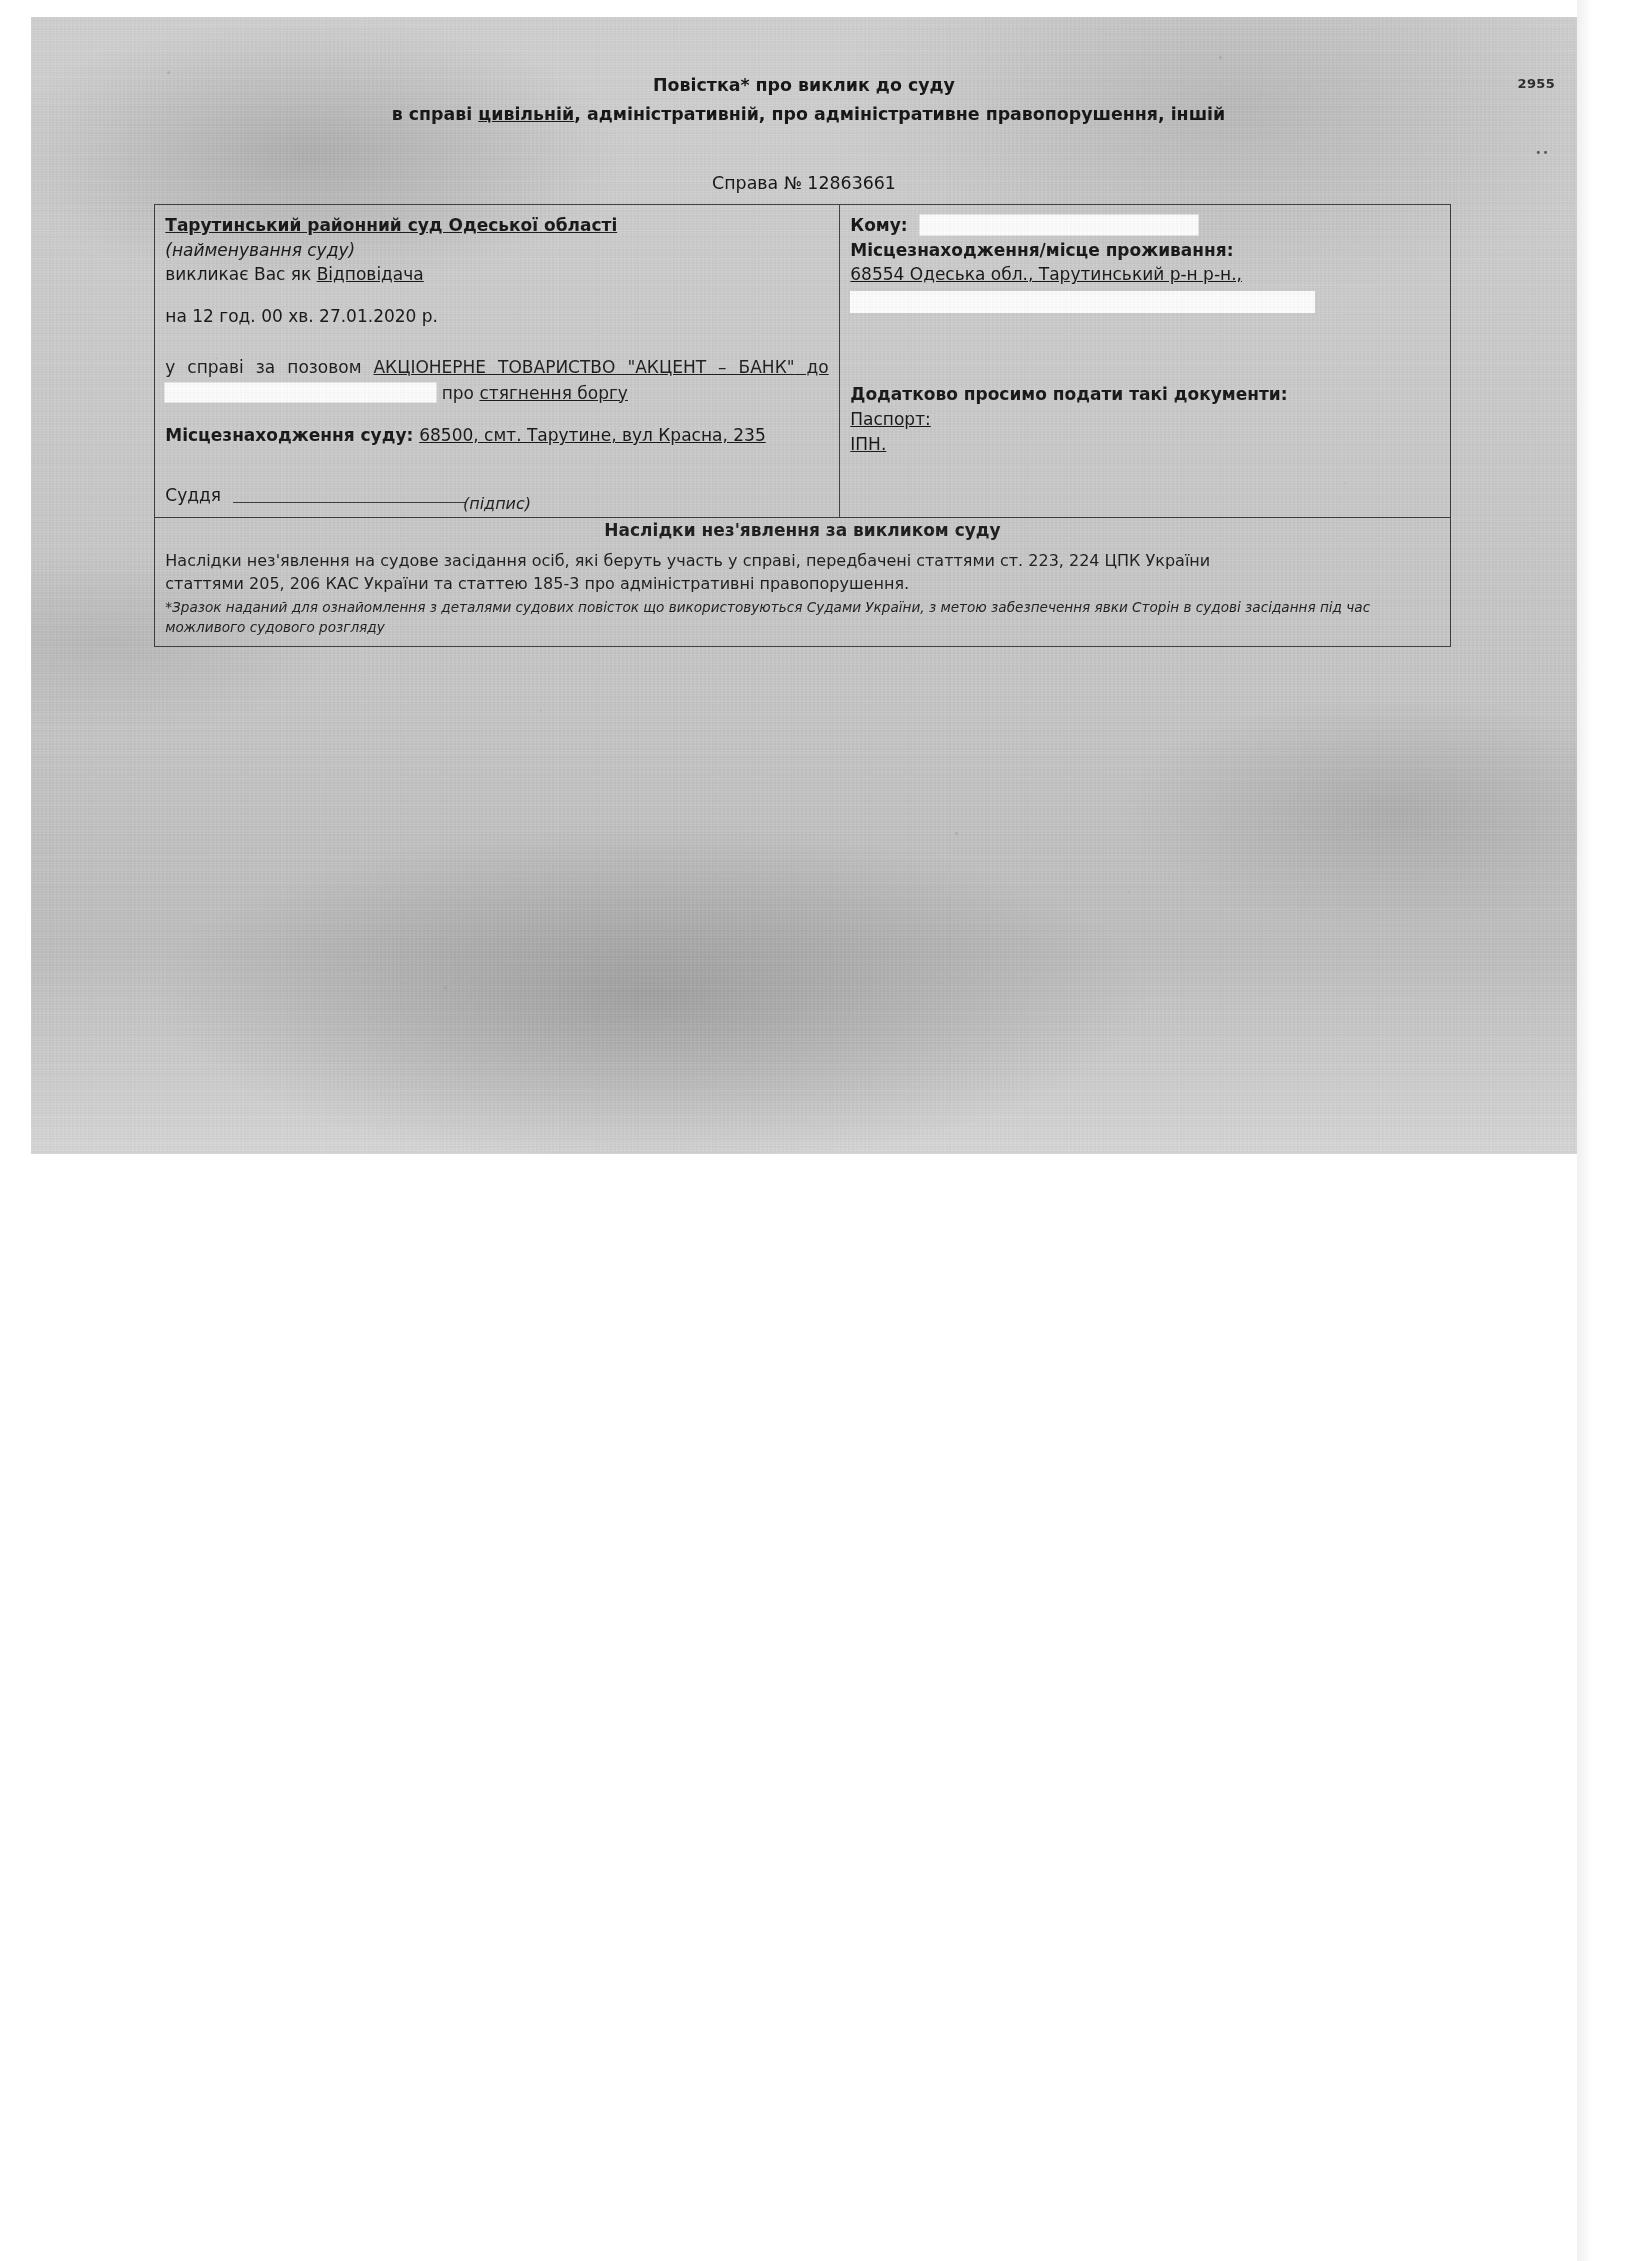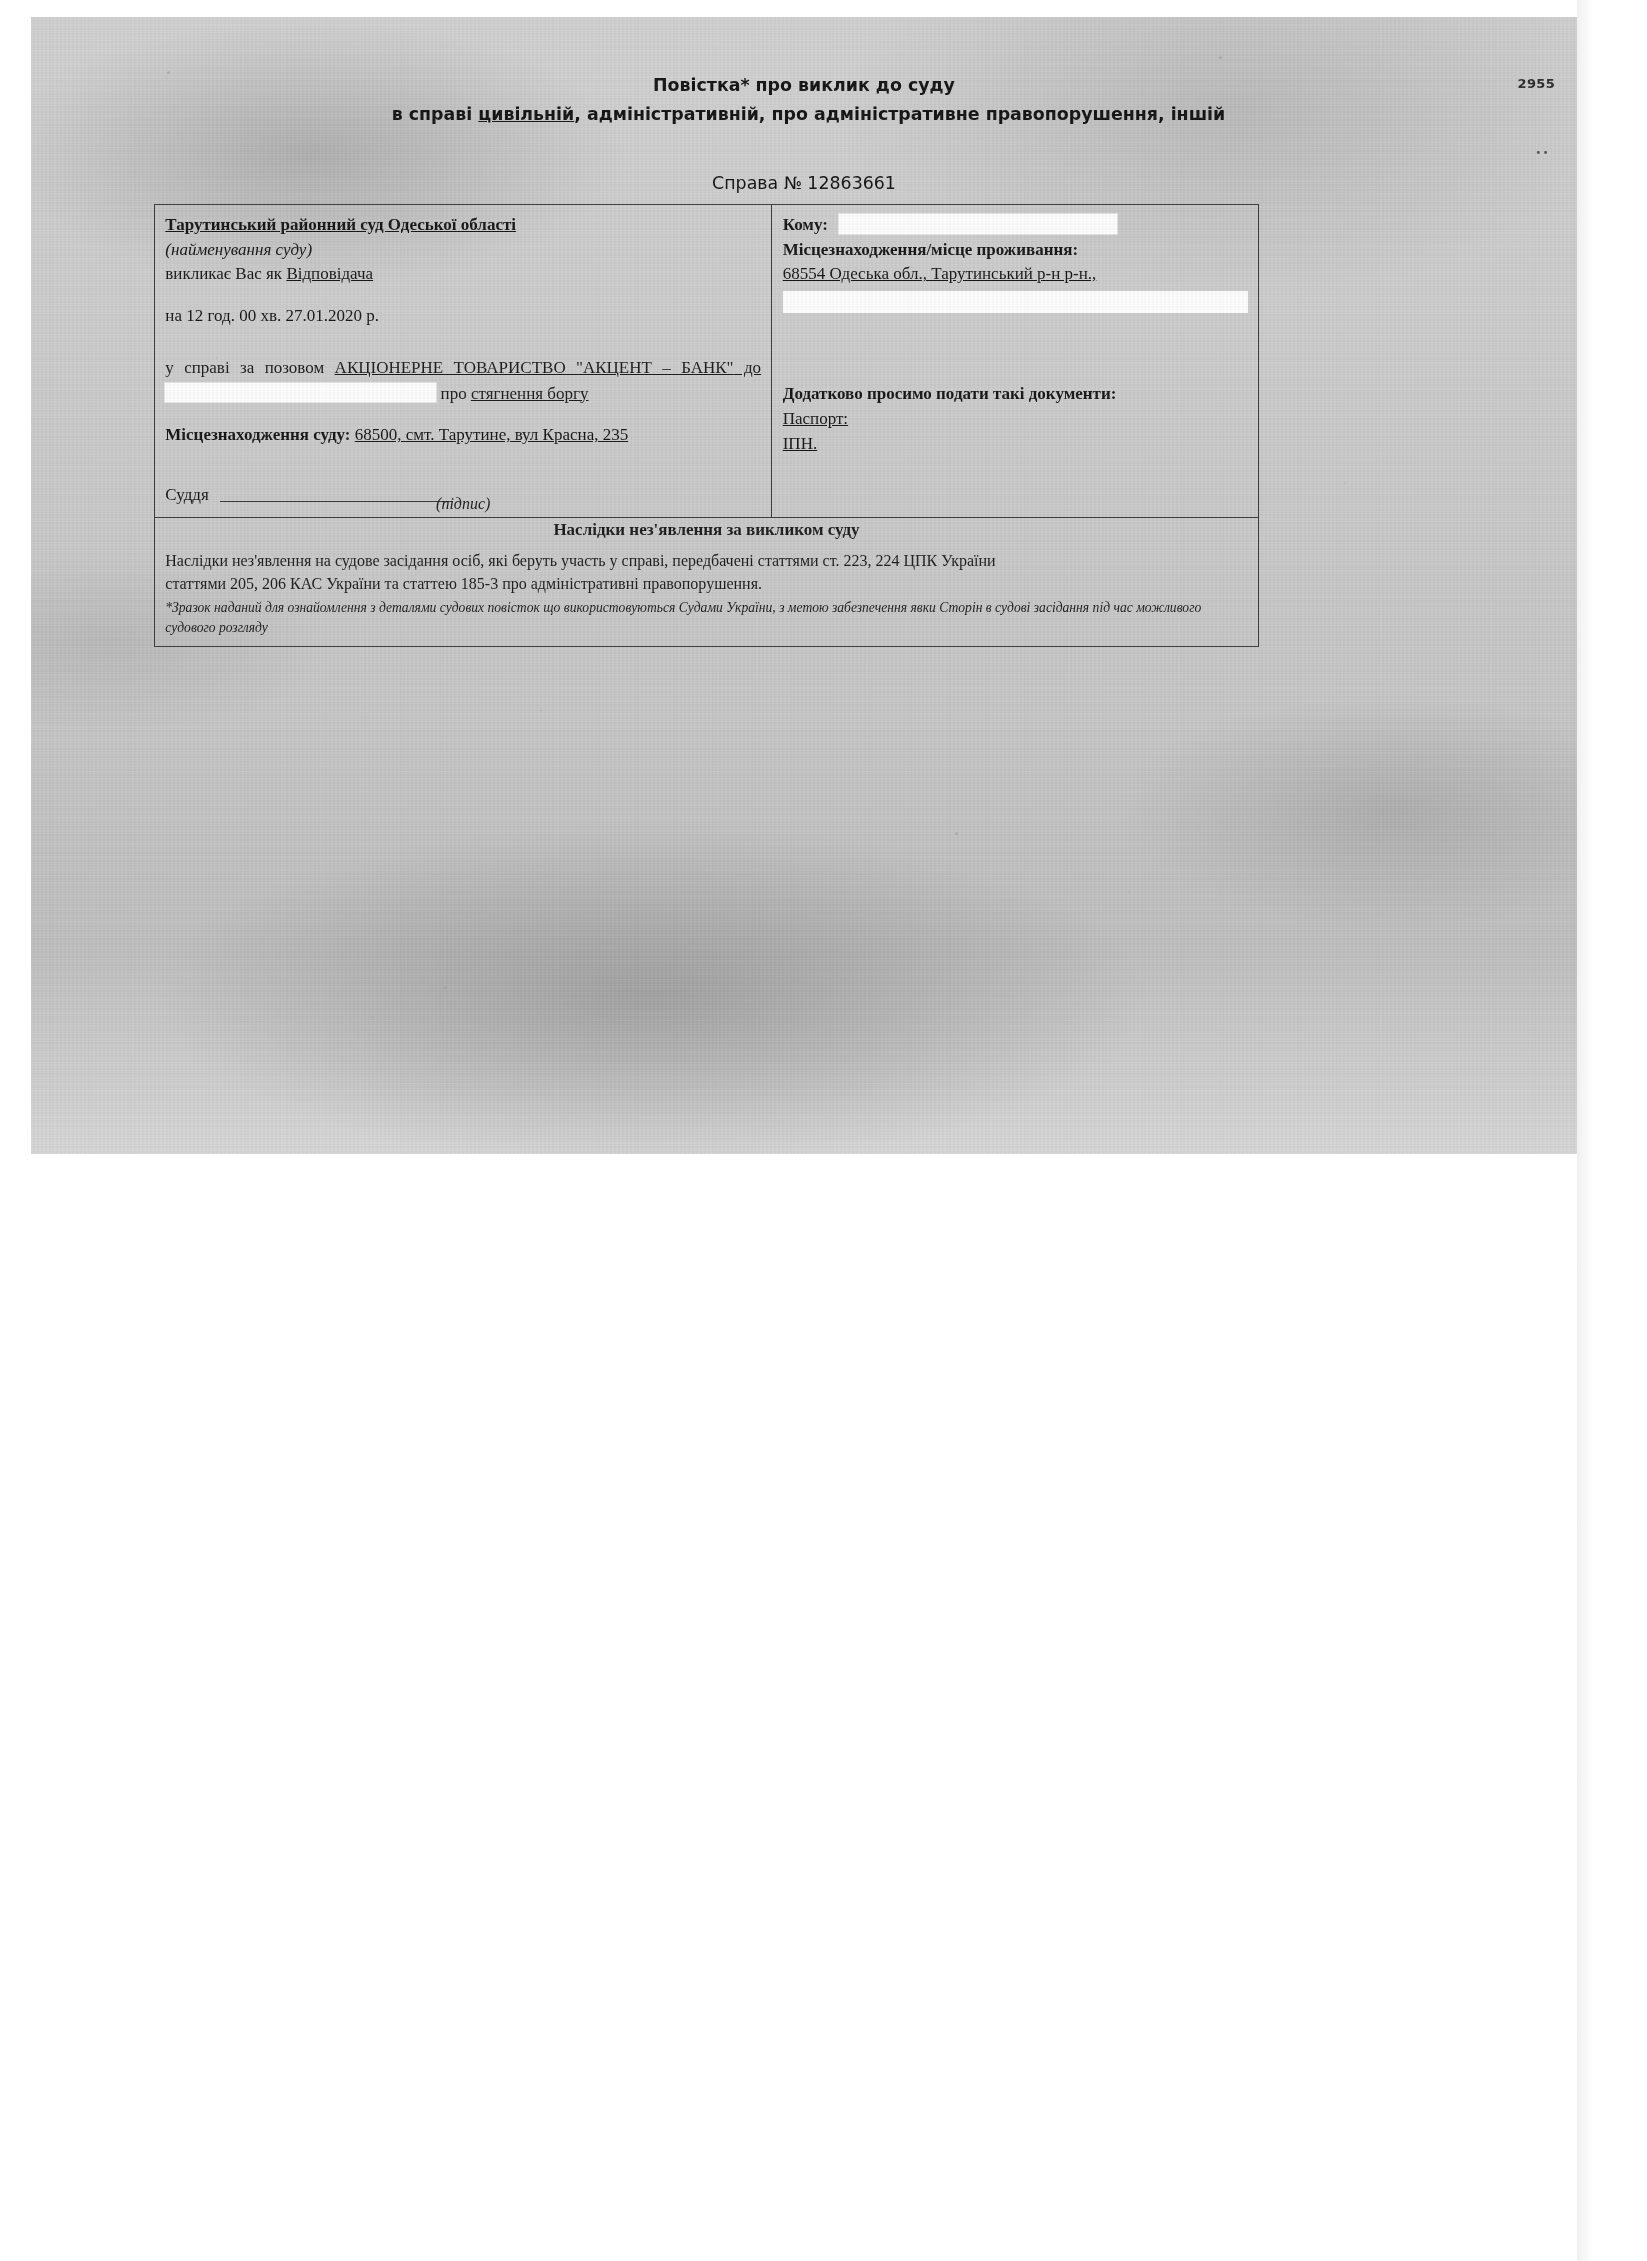--- a/index.html
+++ b/index.html
@@ -103,22 +103,21 @@
     font-size: 10.3px;
     color:#555;
     letter-spacing: 1.3px;
   }
 
   
   .tbl {
     position: absolute;
     left: 123px;
     top: 187px;
-    width: 1105px;
-    font-family: Liberation Serif, serif;
+    width: 1297px;
   }
   .tbl-top {
     display: flex;
     border: 1.3px solid #3a3a3a;
     border-bottom: 1.3px solid #3a3a3a;
   }
   .cell-left {
     width: 685px;
     border-right: 1.3px solid #3a3a3a;
     padding: 7.8px 10.3px 9px 10.3px;

